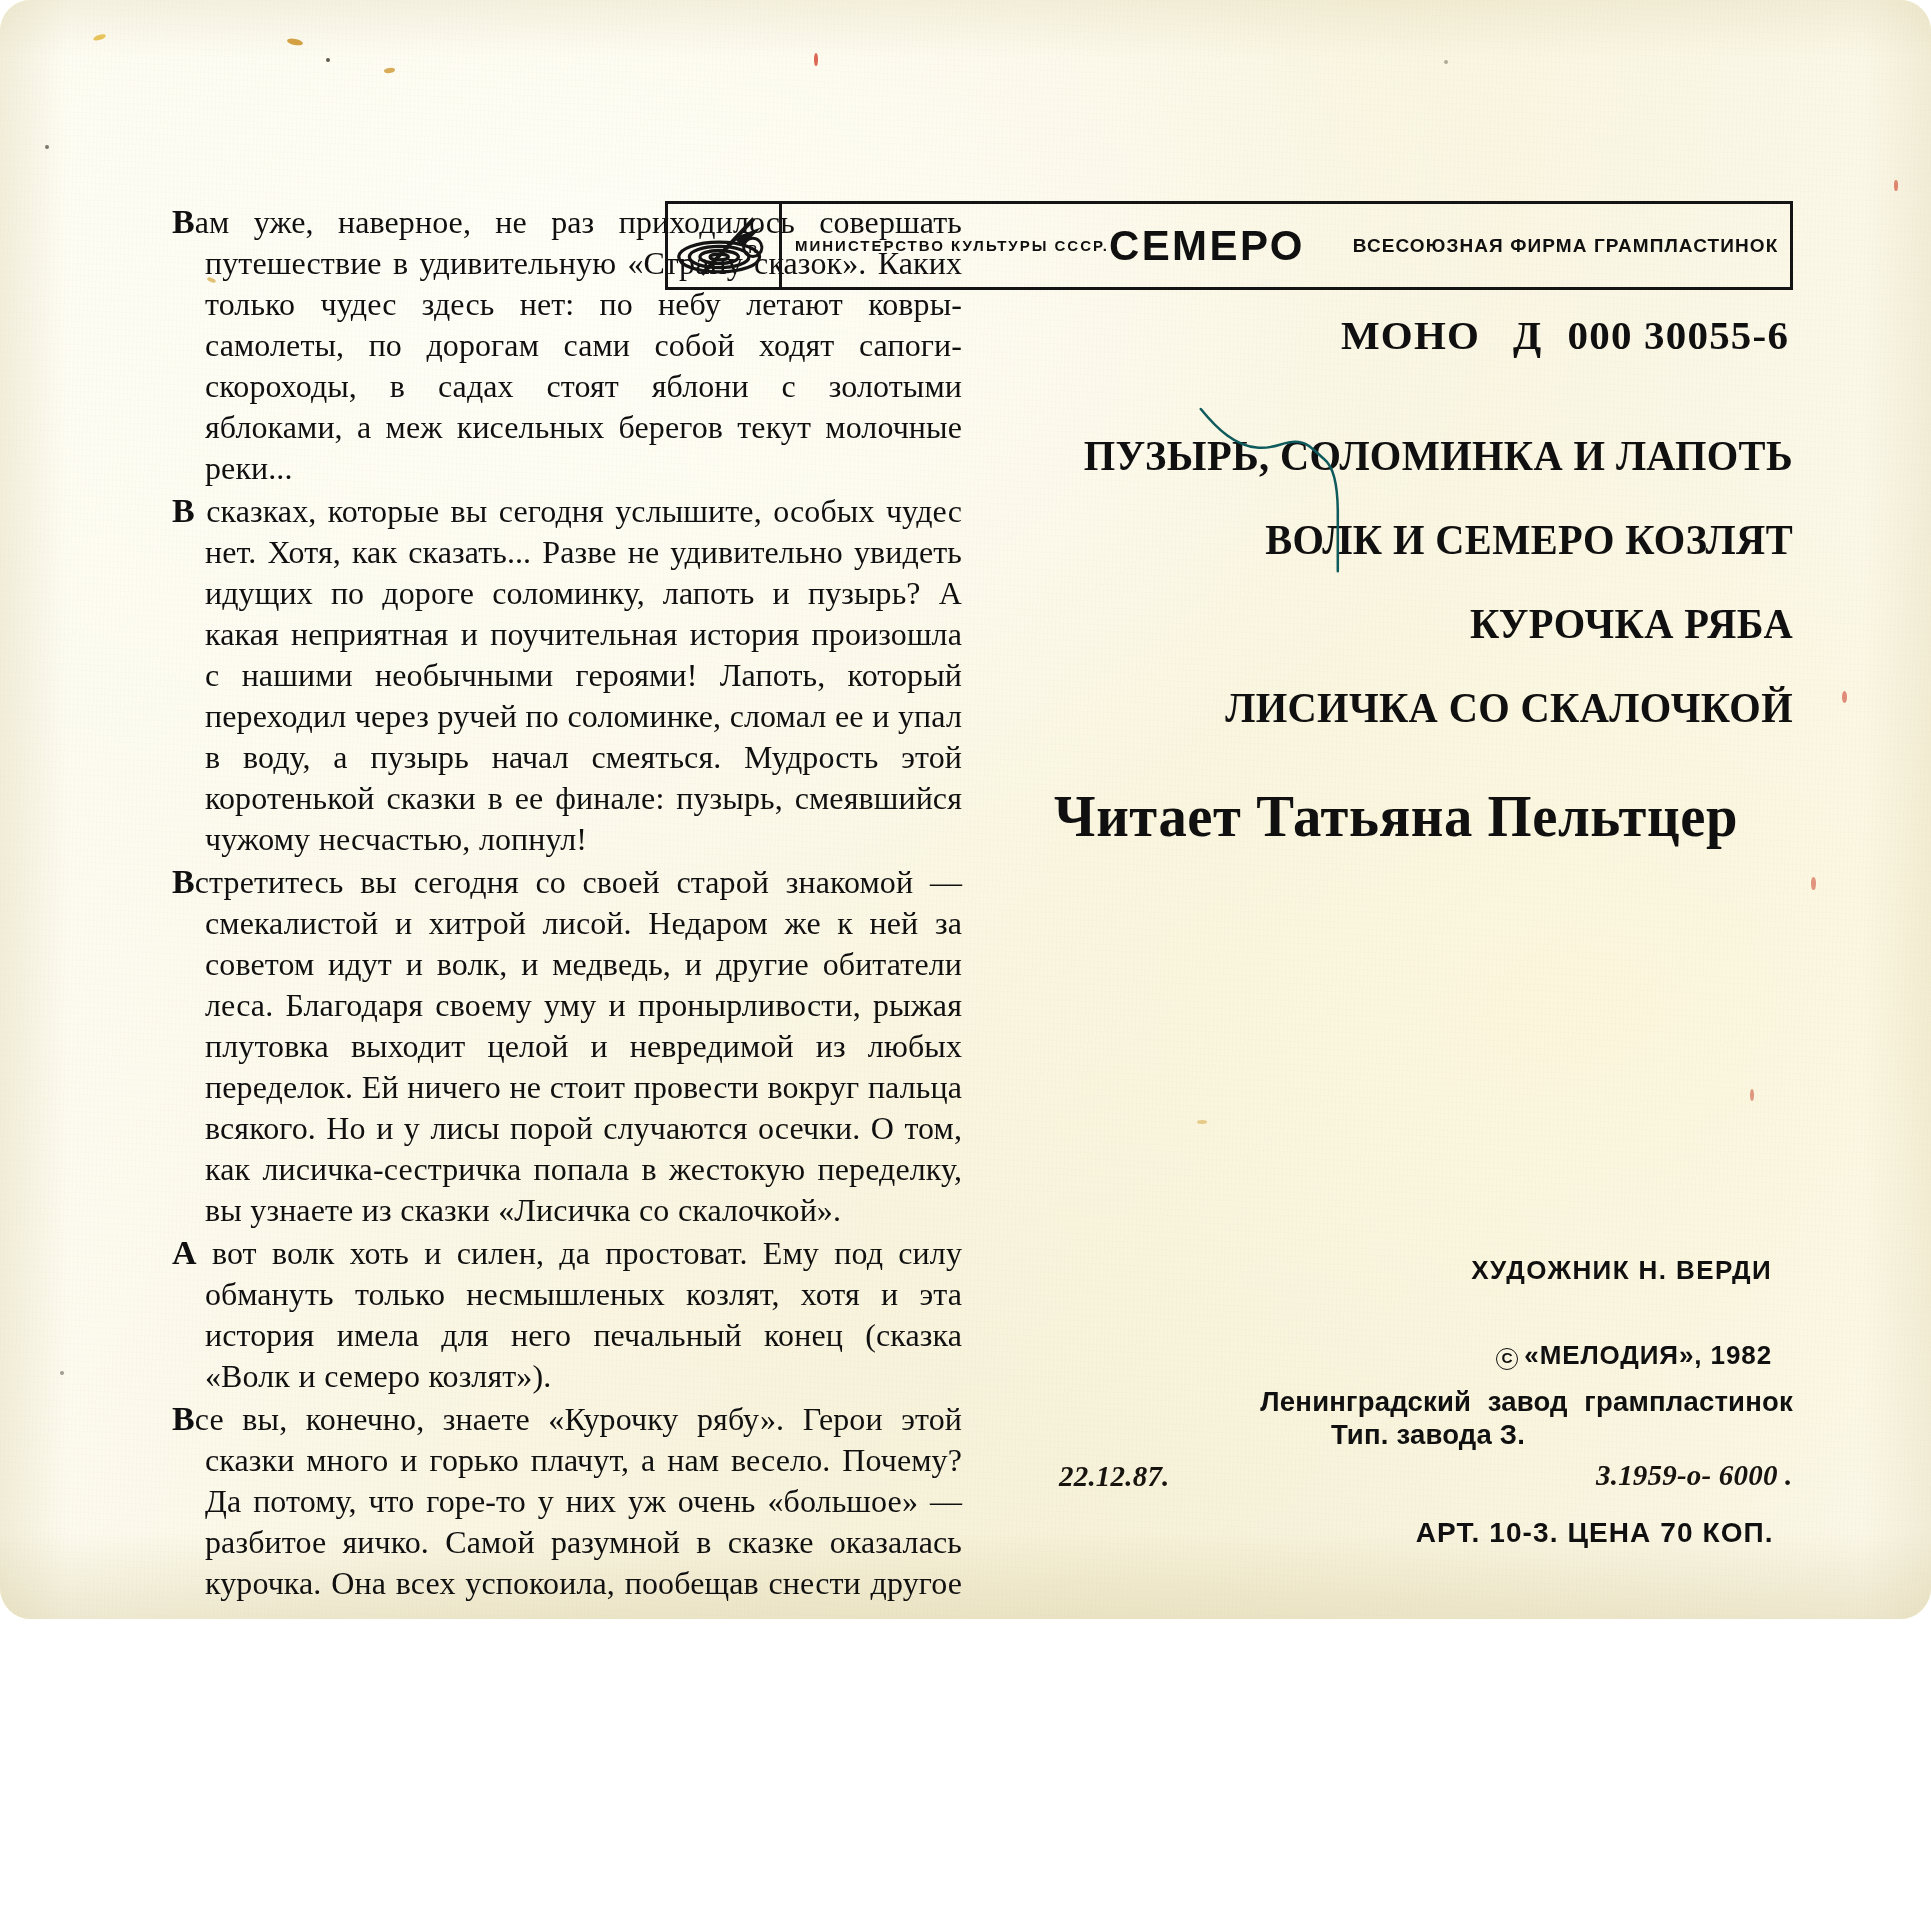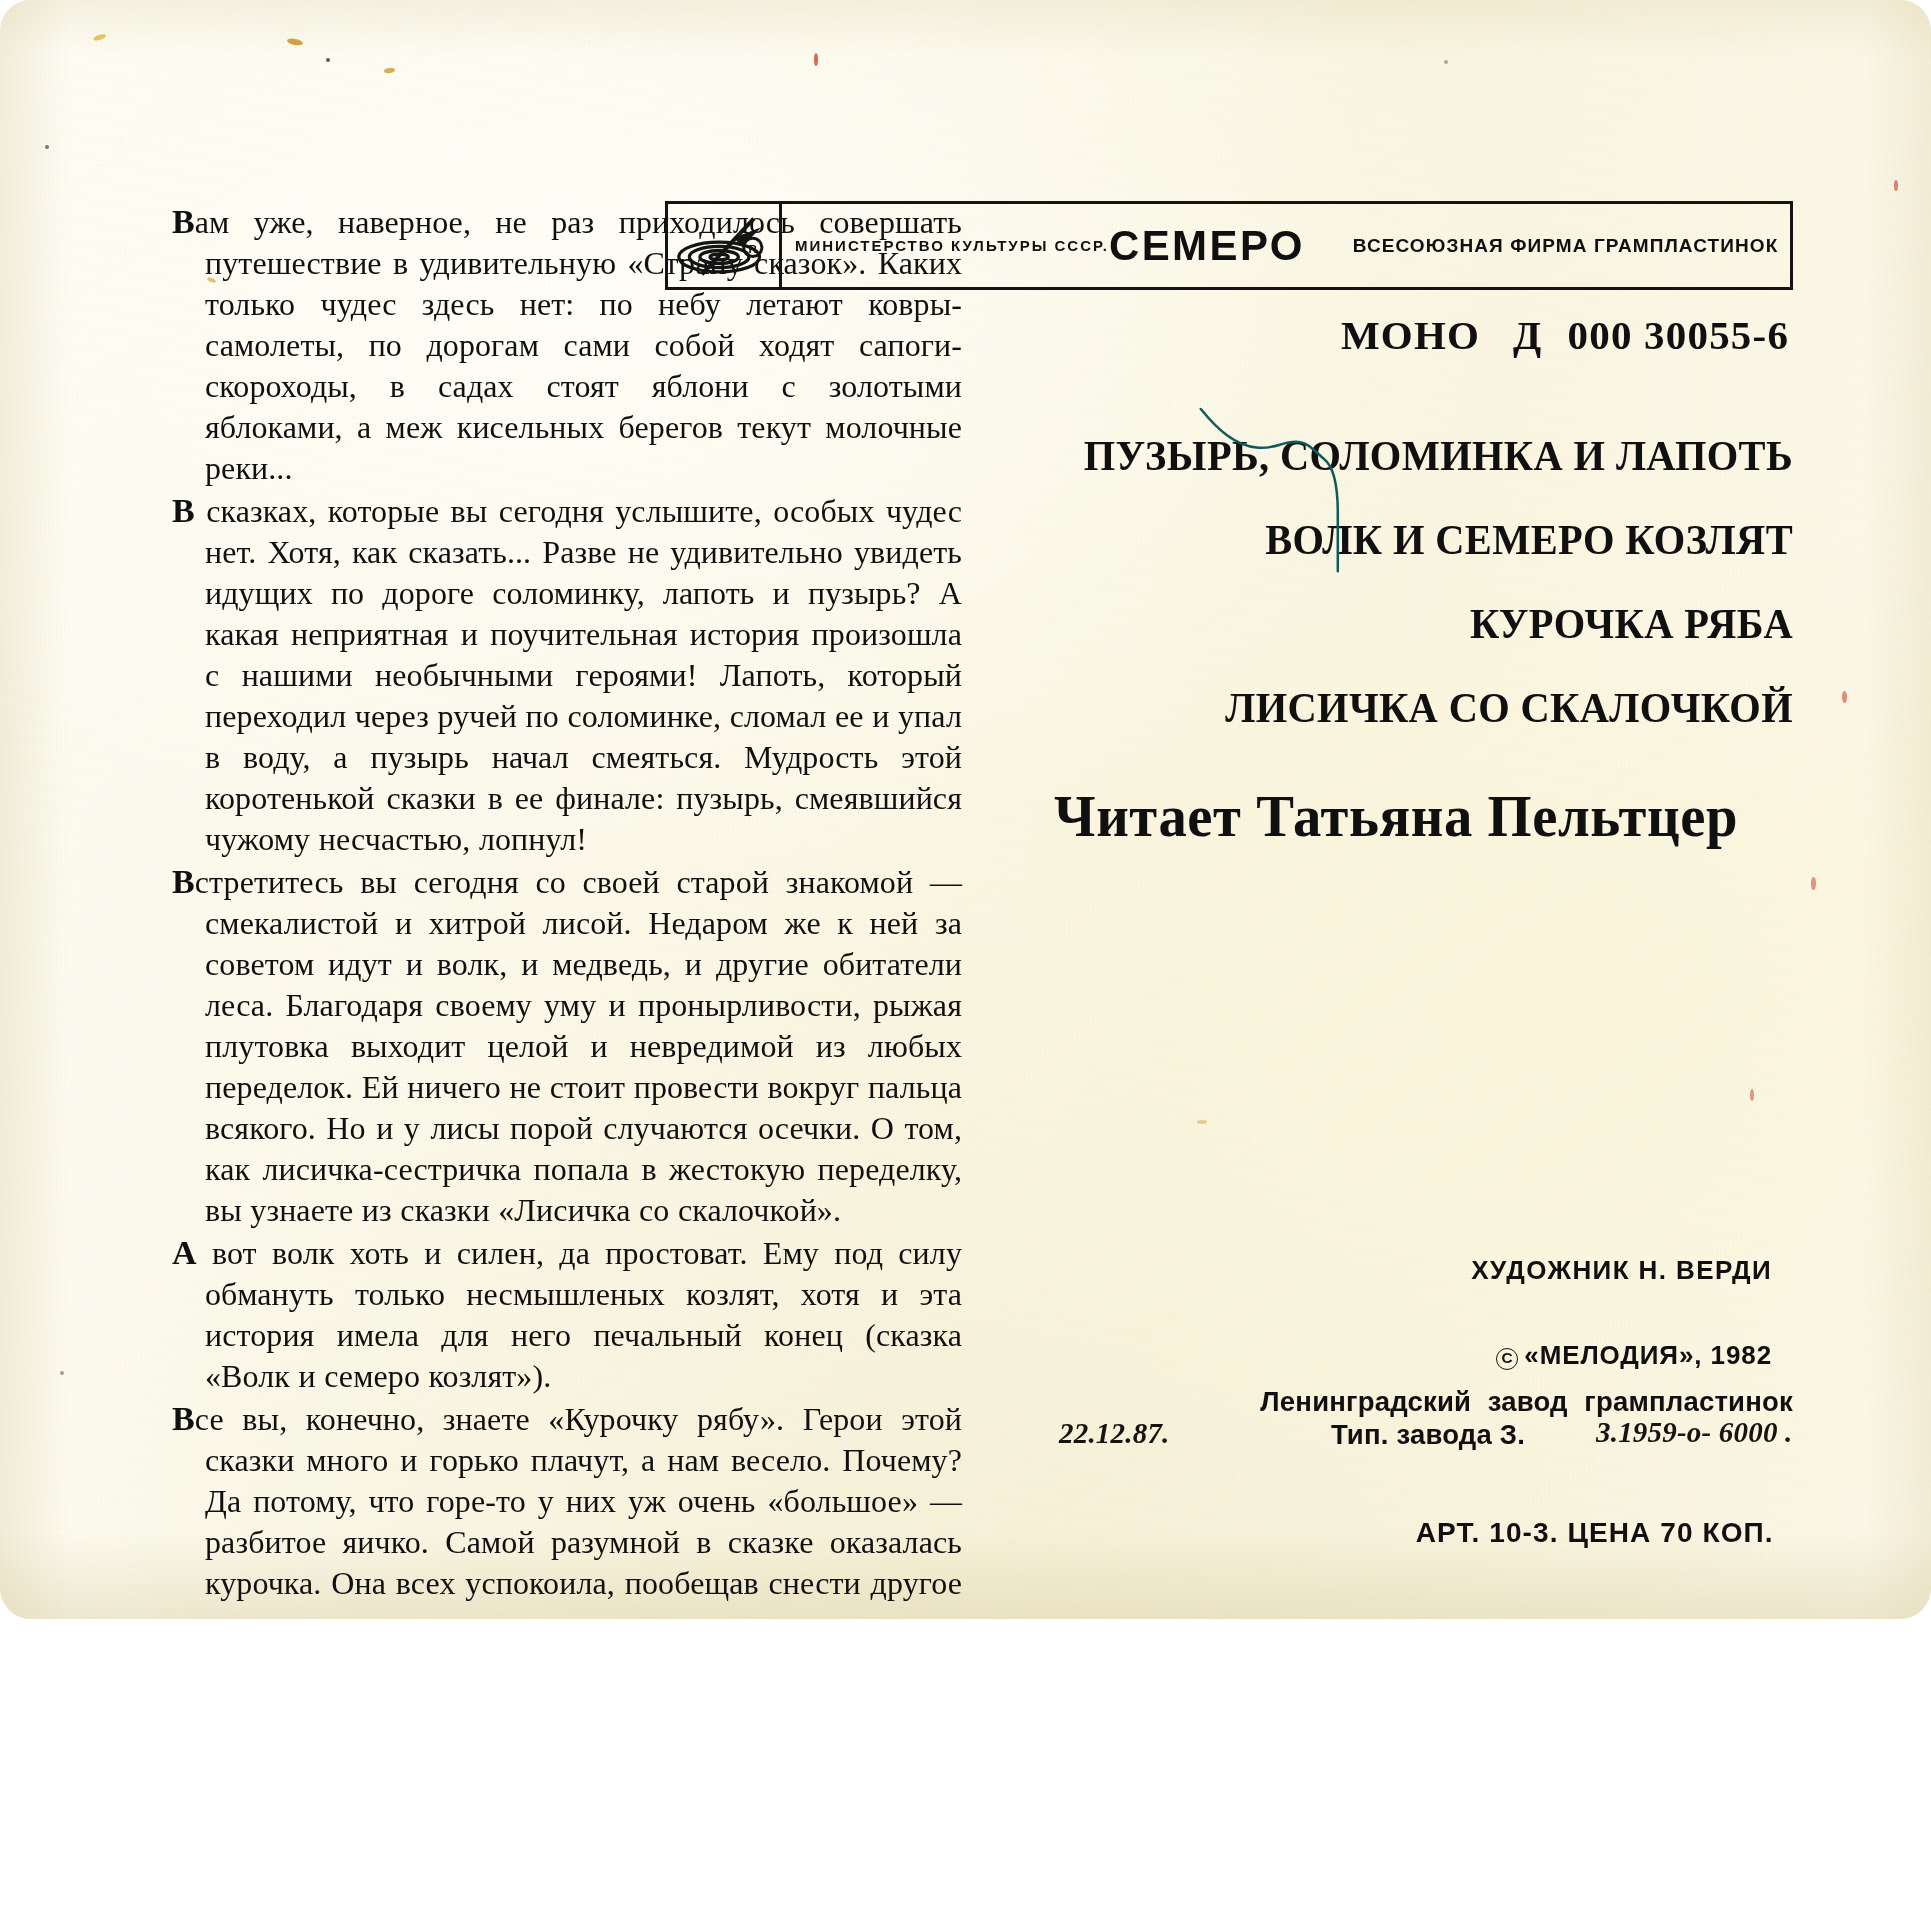--- a/index.html
+++ b/index.html
@@ -244,20 +244,21 @@
     padding-left: 64px;
   }
   .stamp {
     font-family: "Liberation Serif", "DejaVu Serif", serif;
     font-style: italic;
     font-weight: bold;
     font-size: 29px;
     color: #17130f;
     position: absolute;
     white-space: nowrap;
+    margin-top: 43px;
   }
   .stamp-date { left: 60px; top: -2.9px; }
   .stamp-run  { left: 597px; top: -3.9px; }
   .credit-price {
     margin-top: 66px;
     font-family: "Liberation Sans", "DejaVu Sans", sans-serif;
     font-weight: bold;
     font-size: 28px;
     letter-spacing: 1.1px;
     padding-right: 19.3px;

